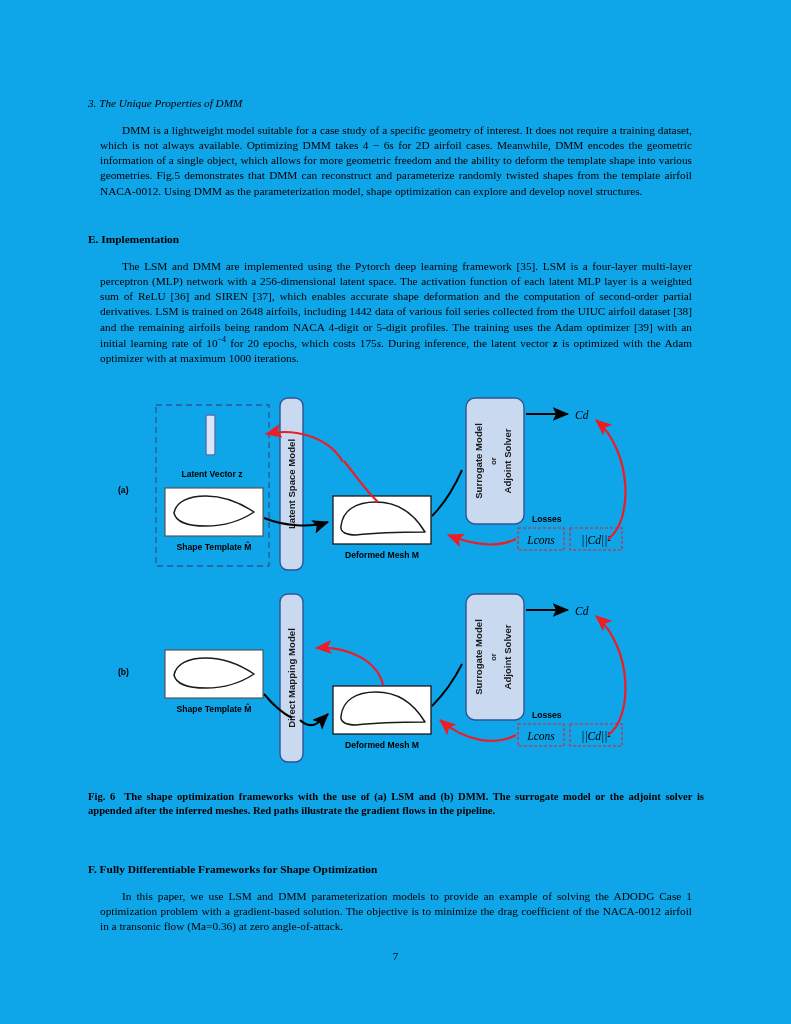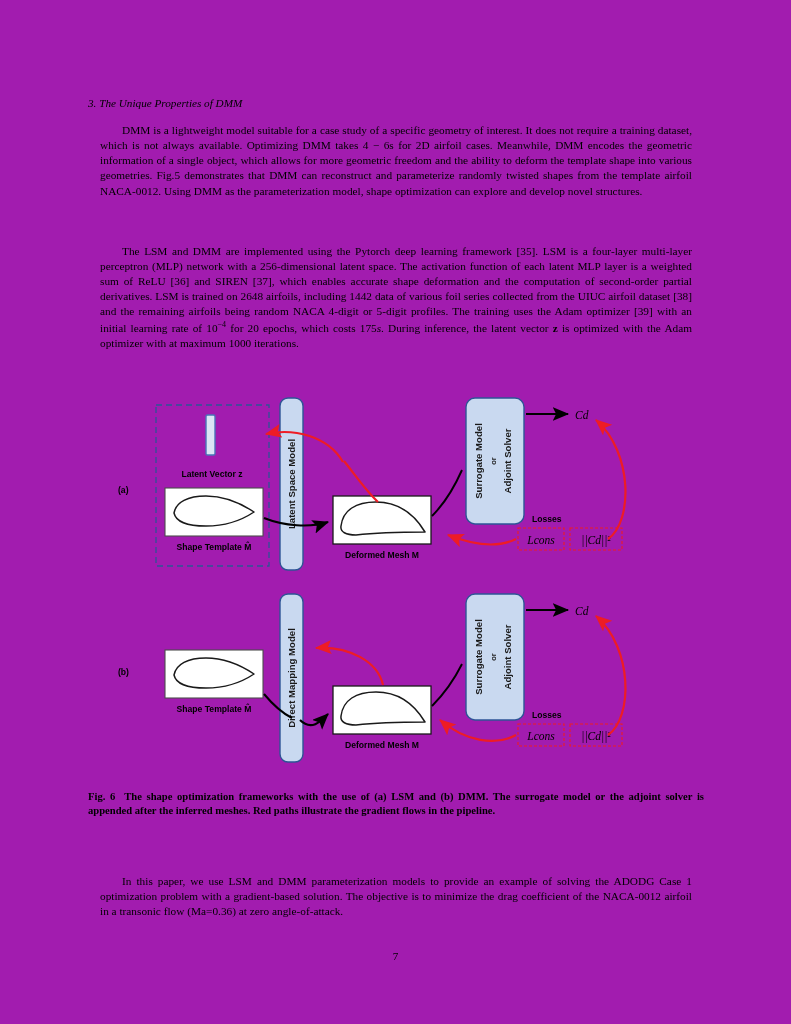--- a/index.html
+++ b/index.html
@@ -8,21 +8,21 @@
     background: #ffffff;
   }
   body {
     font-family: "Liberation Serif", serif;
     color: #000;
   }
   .page {
     position: relative;
     width: 791px;
     height: 1024px;
-    background: #a21caf;
+    background: #0ea5e9;
     overflow: hidden;
   }
   .content {
     position: absolute;
     left: 88px;
     top: 96px;
     width: 616px;
   }
   .sec-title {
     font-family: "Liberation Serif", serif;
@@ -130,20 +130,21 @@
 <div class="page">
 
   <div class="content">
 
     <div class="sec-title">3. The Unique Properties of DMM</div>
 
     <p class="body">DMM is a lightweight model suitable for a case study of a specific geometry of interest. It does not require a training dataset, which is not always available. Optimizing DMM takes 4 − 6s for 2D airfoil cases. Meanwhile, DMM encodes the geometric information of a single object, which allows for more geometric freedom and the ability to deform the template shape into various geometries. Fig.5 demonstrates that DMM can reconstruct and parameterize randomly twisted shapes from the template airfoil NACA-0012. Using DMM as the parameterization model, shape optimization can explore and develop novel structures.</p>
 
     <div class="gap-lg"></div>
 
+    <div class="sec-title-bold">E. Implementation</div>
 
     <p class="body"><span>The LSM and DMM are implemented using the Pytorch deep learning framework [35]. LSM is a four-layer multi-layer perceptron (MLP) network with a 256-dimensional latent space. The activation function of each latent MLP layer is a weighted sum of ReLU [36] and SIREN [37], which enables accurate shape deformation and the computation of second-order partial derivatives. LSM is trained on 2648 airfoils, including 1442 data of various foil series collected from the UIUC airfoil dataset [38] and the remaining airfoils being random NACA 4-digit or 5-digit profiles. The training uses the Adam optimizer [39] with an initial learning rate of</span> <span>10</span><sup class="ex">−4</sup> <span>for 20 epochs, which costs 175</span><i class="mi">s</i><span>. During inference, the latent vector</span> <b class="bi">z</b> <span>is optimized with the Adam optimizer with at maximum 1000 iterations.</span></p>
 
   </div>
 
   <div class="figure">
     <svg class="fig-svg" width="616" height="385" viewBox="0 0 616 385" xmlns="http://www.w3.org/2000/svg">
 
       <defs>
         <marker id="arrBlack" markerWidth="9" markerHeight="9" refX="7" refY="3.2" orient="auto" markerUnits="strokeWidth">
@@ -239,18 +240,19 @@
         <path d="M520,145 C545,128 545,58 508,26" fill="none" stroke="#ee1c25" stroke-width="2.2" marker-end="url(#arrRed)"></path>
         <path d="M428,145 C408,156 378,152 352,130" fill="none" stroke="#ee1c25" stroke-width="2.2" marker-end="url(#arrRed)"></path>
         <path d="M295,95 C290,72 262,56 228,58" fill="none" stroke="#ee1c25" stroke-width="2.2" marker-end="url(#arrRed)"></path>
       </g>
     </svg>
   </div>
 
   <div class="caption"><span class="lead">Fig. 6</span><span>The shape optimization frameworks with the use of (a) LSM and (b) DMM. The surrogate model or the adjoint solver is appended after the inferred meshes. Red paths illustrate the gradient flows in the pipeline.</span></div>
 
   <div class="bottom">
+    <div class="sec-title-bold">F. Fully Differentiable Frameworks for Shape Optimization</div>
     <p class="body">In this paper, we use LSM and DMM parameterization models to provide an example of solving the ADODG Case 1 optimization problem with a gradient-based solution. The objective is to minimize the drag coefficient of the NACA-0012 airfoil in a transonic flow (Ma=0.36) at zero angle-of-attack.</p>
   </div>
 
   <div class="pageno">7</div>
 
 </div>
 
 </body></html>

